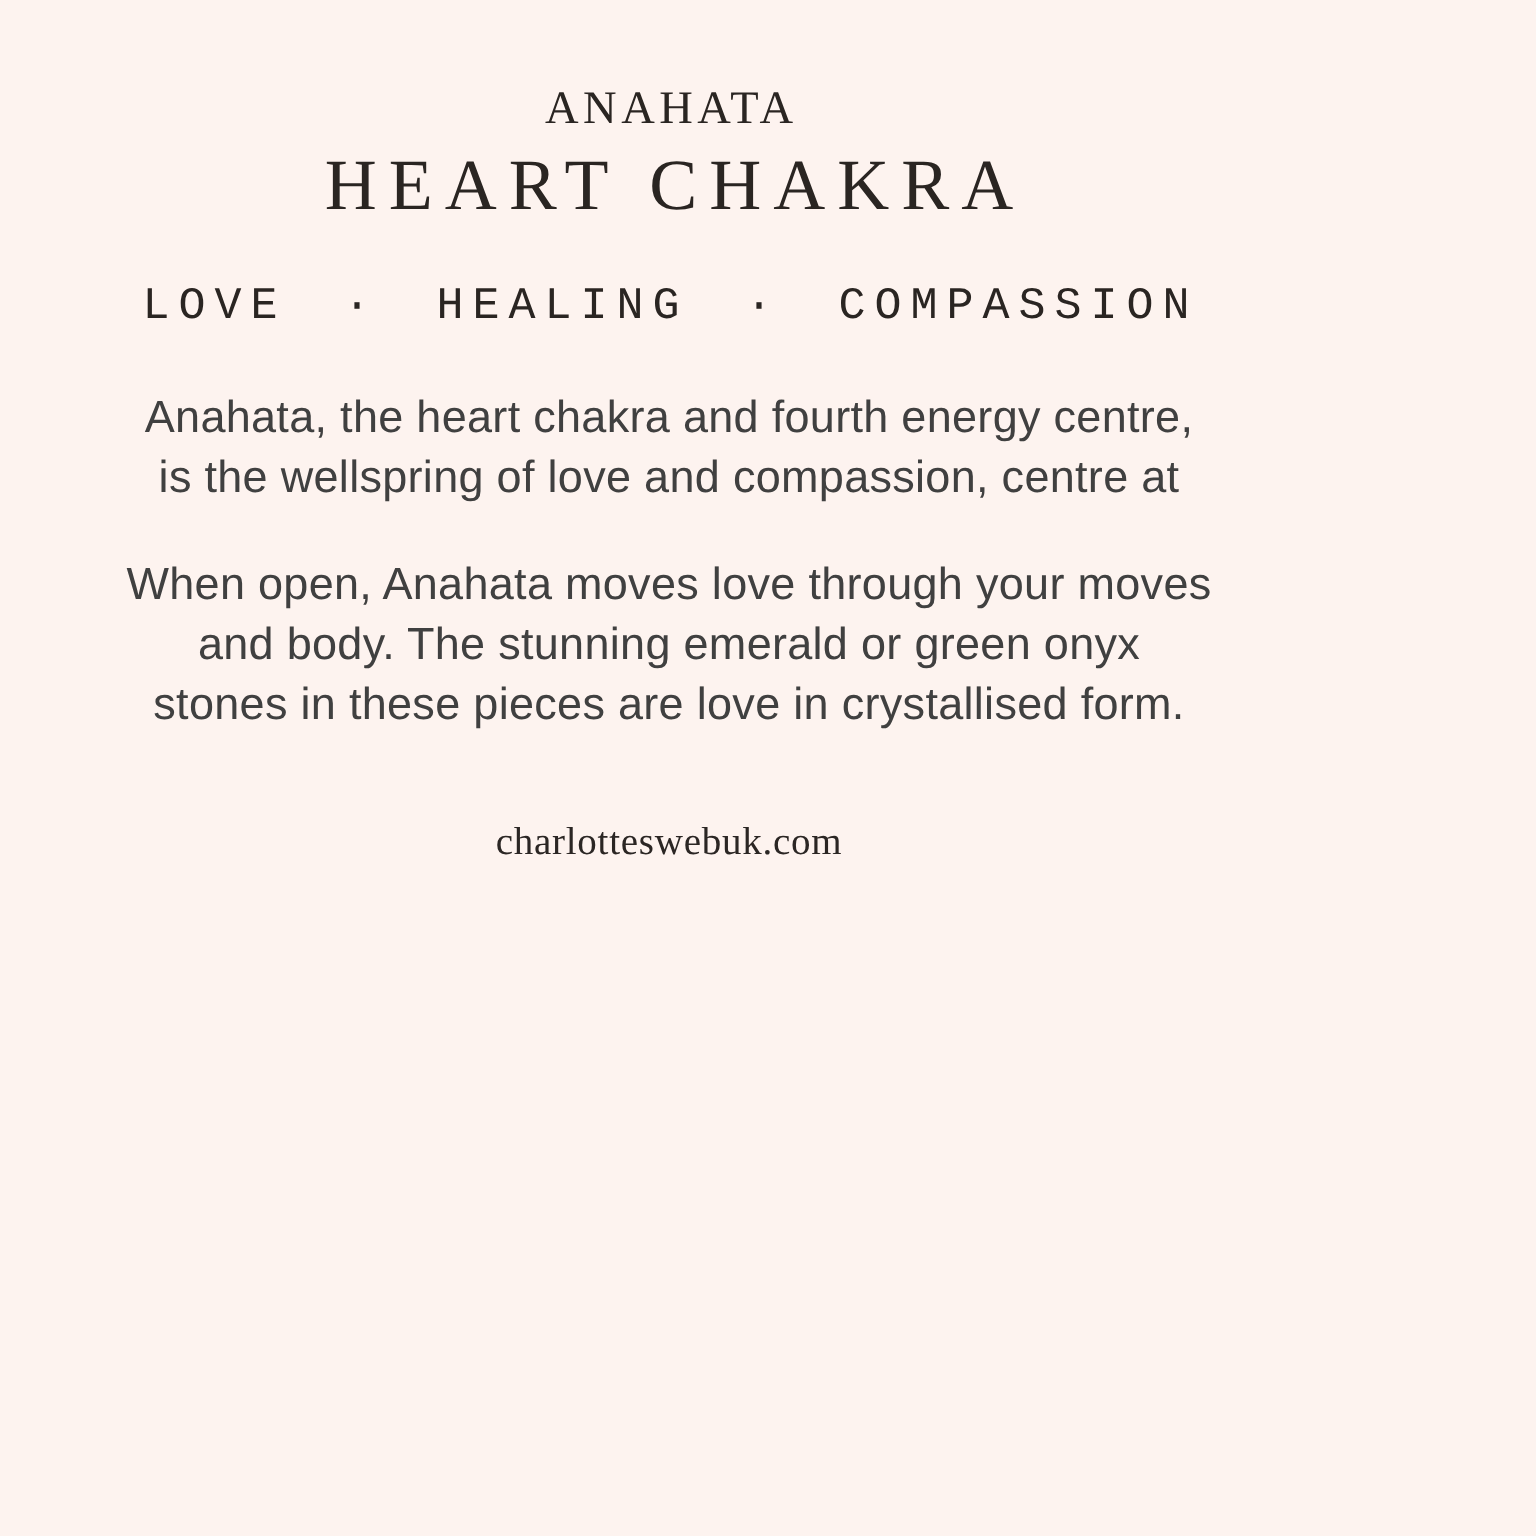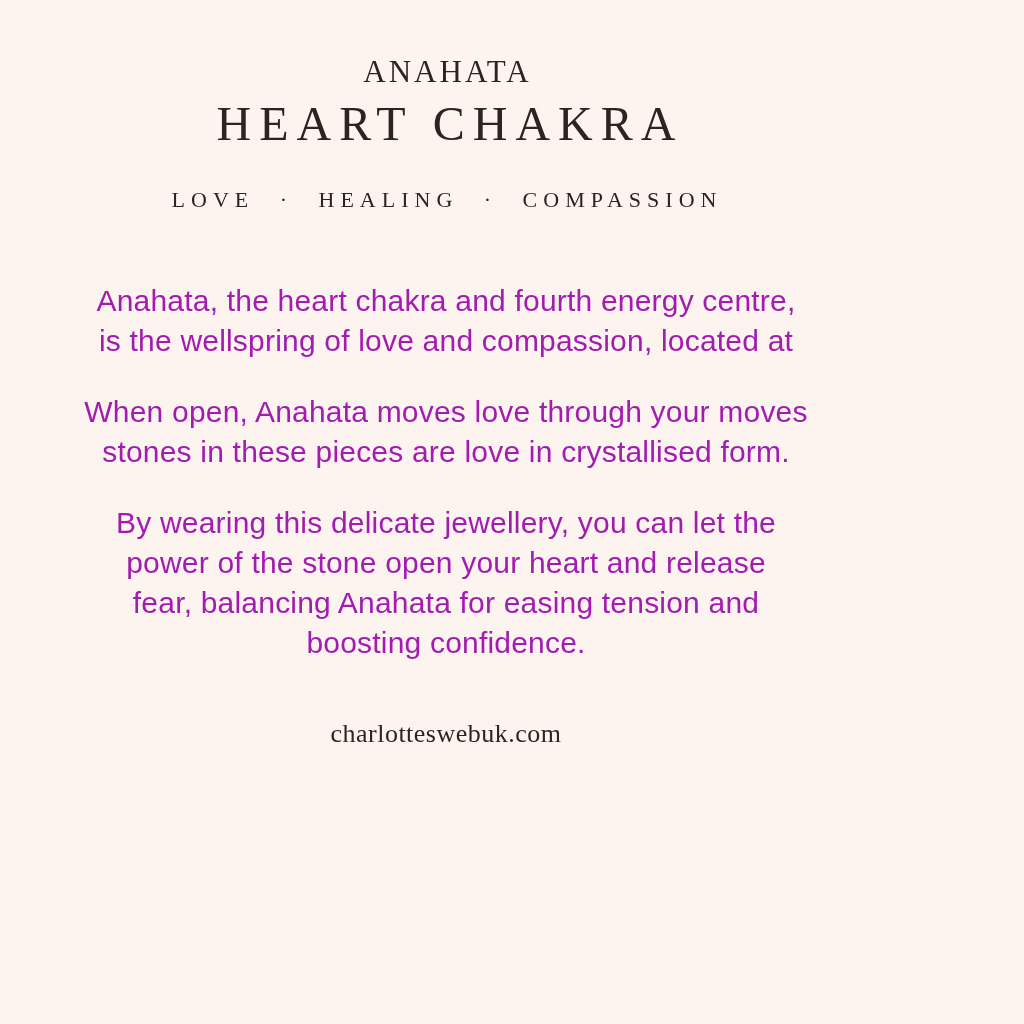--- a/index.html
+++ b/index.html
@@ -32,35 +32,35 @@
   }
   .title {
     font-family: Liberation Serif, serif;
     font-size: 48px;
     font-weight: 500;
     letter-spacing: 8px;
     line-height: 1.1;
     margin: 8px 0 0 8px;
   }
   .keywords {
-    font-family: Liberation Serif, serif;
-    font-size: 22px;
+    font-family: Liberation Mono, monospace;
+    font-size: 30px;
     letter-spacing: 6px;
     word-spacing: 14px;
     line-height: 1.2;
     margin-top: 36px;
     margin-left: 2px;
   }
   .body-copy {
-    margin-top: 68px;
+    margin-top: 36px;
     font-family: "Liberation Sans", sans-serif;
     font-size: 30px;
     line-height: 40px;
     letter-spacing: 0.2px;
-    color: #a21caf;
+    color: #404040;
   }
   .para {
     margin: 0 0 31px 0;
   }
   .para:last-child {
     margin-bottom: 0;
   }
   .line {
     display: block;
   }
@@ -80,32 +80,27 @@
   <div class="kicker">ANAHATA</div>
 
   <h1 class="title">HEART CHAKRA</h1>
 
   <div class="keywords">LOVE · HEALING · COMPASSION</div>
 
   <div class="body-copy">
 
     <p class="para">
       <span class="line">Anahata, the heart chakra and fourth energy centre,</span>
-      <span class="line">is the wellspring of love and compassion, located at</span>
+      <span class="line">is the wellspring of love and compassion, centre at</span>
     </p>
 
     <p class="para">
       <span class="line">When open, Anahata moves love through your moves</span>
+      <span class="line">and body. The stunning emerald or green onyx</span>
       <span class="line">stones in these pieces are love in crystallised form.</span>
     </p>
 
-    <p class="para">
-      <span class="line">By wearing this delicate jewellery, you can let the</span>
-      <span class="line">power of the stone open your heart and release</span>
-      <span class="line">fear, balancing Anahata for easing tension and</span>
-      <span class="line">boosting confidence.</span>
-    </p>
 
   </div>
 
   <div class="site">charlotteswebuk.com</div>
 
 </div>
 
 </body></html>

